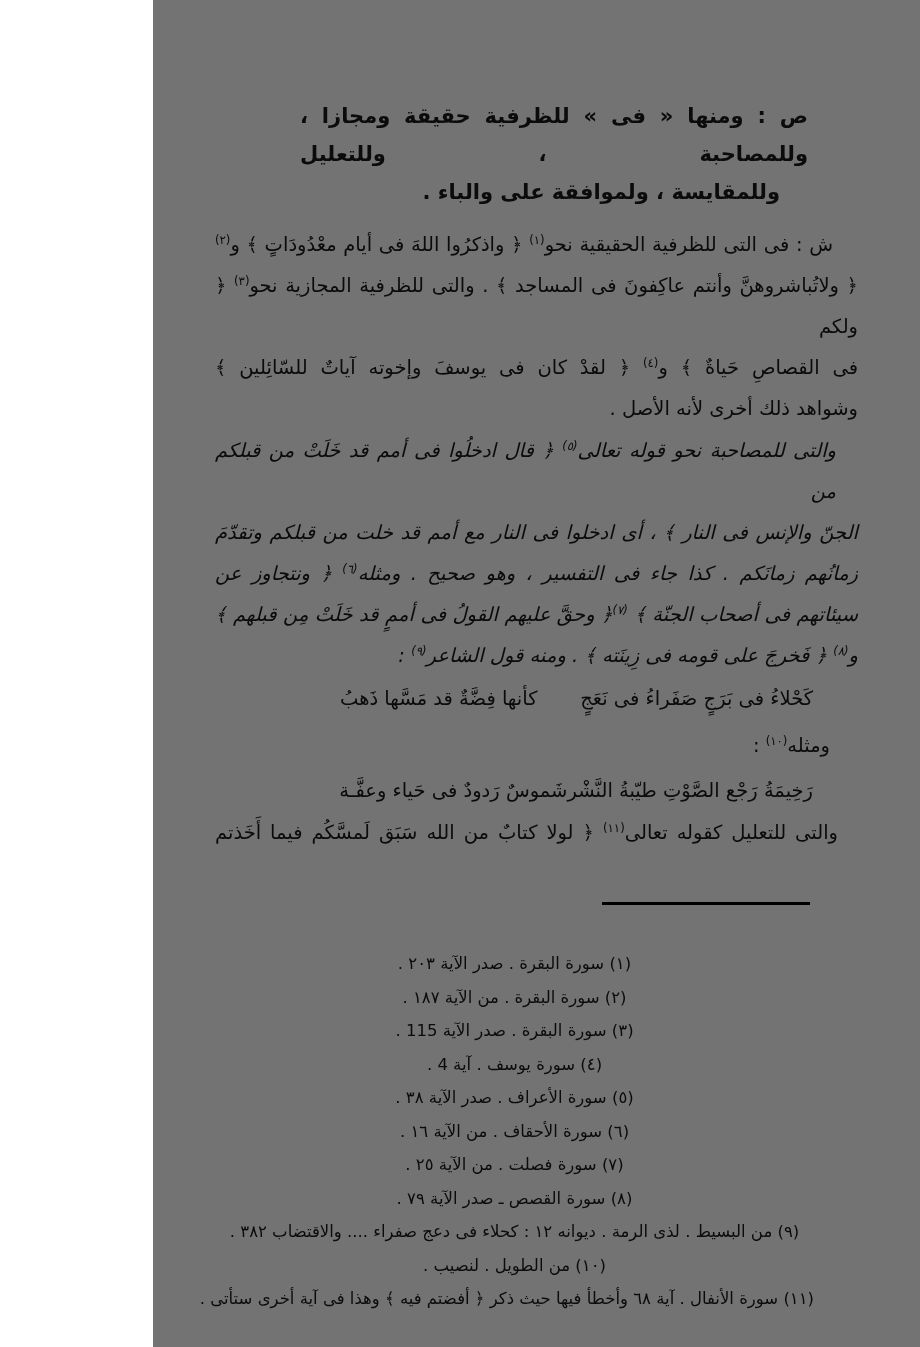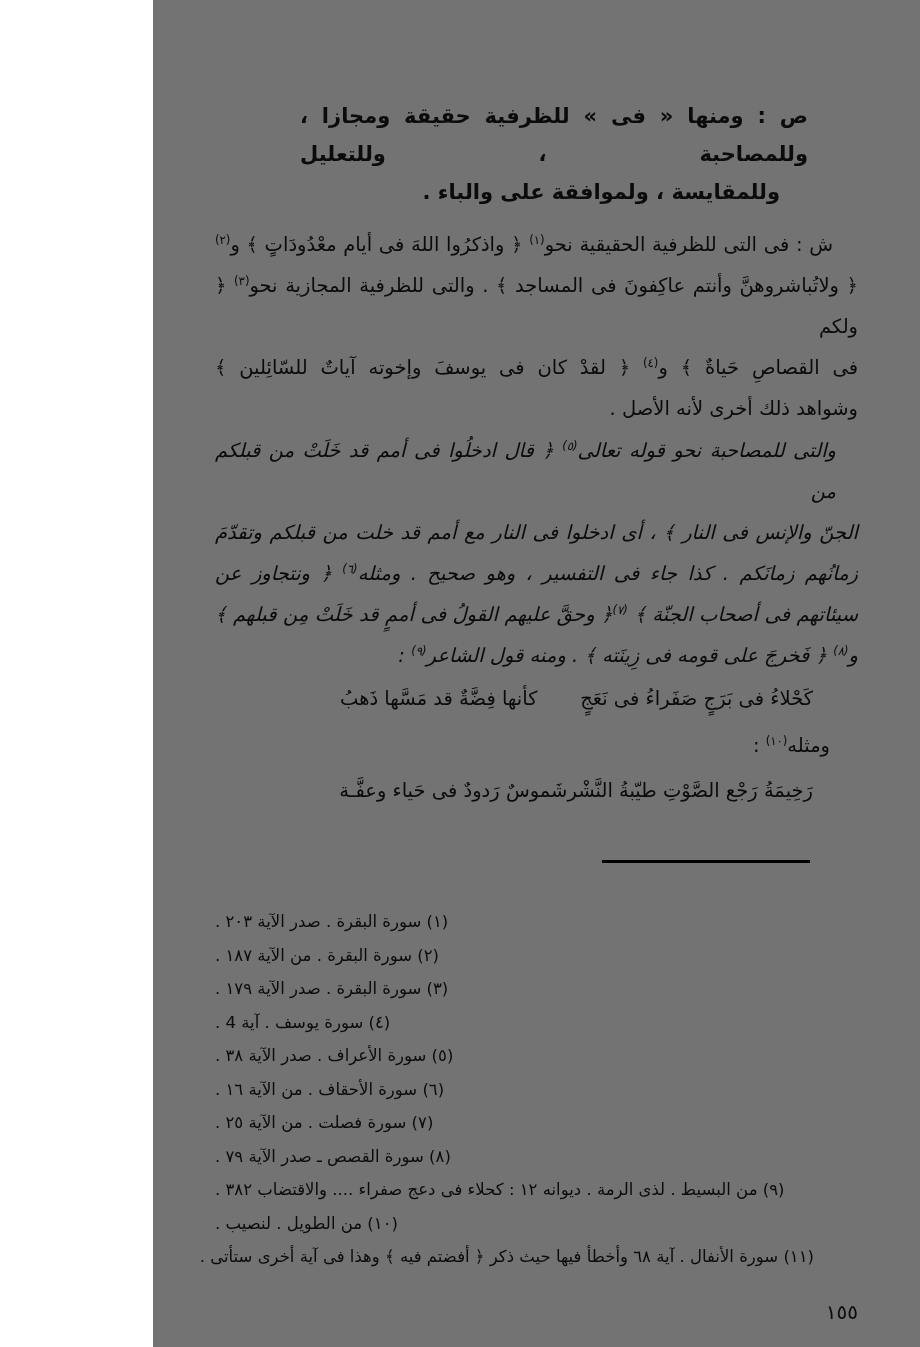--- a/index.html
+++ b/index.html
@@ -101,21 +101,21 @@
     height: 3px;
     background: #000;
   }
   .footnotes {
     margin-top: 42px;
     font-size: 16.5px;
     line-height: 33.5px;
     padding-right: 44px;
   }
   .fn-line {
-    text-align: left;
+    text-align: center;
     white-space: nowrap;
   }
   
   .page-number {
     margin-top: 26px;
     text-align: right;
     font-size: 20px;
     letter-spacing: 1px;
   }
 </style>
@@ -149,27 +149,28 @@
     <span class="hemistich">كأنها فِضَّةٌ قد مَسَّها ذَهبُ</span>
   </div>
 
   <div class="mithluhu">ومثله<sup class="fnref">(١٠)</sup> :</div>
 
   <div class="verse v2">
     <span class="hemistich">رَخِيمَةُ رَجْع الصَّوْتِ طيّبةُ النَّشْر</span>
     <span class="hemistich">شَموسٌ رَدودٌ فى حَياء وعفَّـة</span>
   </div>
 
+  <div class="p3">والتى للتعليل كقوله تعالى<sup class="fnref">(١١)</sup> ﴿ لولا كتابٌ من الله سَبَق لَمسَّكُم فيما أَخَذتم</div>
 
   <div class="fn-divider"></div>
 
   <div class="footnotes">
     <div class="fn-line">(١) سورة البقرة . صدر الآية ٢٠٣ .</div>
     <div class="fn-line">(٢) سورة البقرة . من الآية ١٨٧ .</div>
-    <div class="fn-line">(٣) سورة البقرة . صدر الآية ١٧٩ .</div>
+    <div class="fn-line">(٣) سورة البقرة . صدر الآية 115 .</div>
     <div class="fn-line">(٤) سورة يوسف . آية 4 .</div>
     <div class="fn-line">(٥) سورة الأعراف . صدر الآية ٣٨ .</div>
     <div class="fn-line">(٦) سورة الأحقاف . من الآية ١٦ .</div>
     <div class="fn-line">(٧) سورة فصلت . من الآية ٢٥ .</div>
     <div class="fn-line">(٨) سورة القصص ـ صدر الآية ٧٩ .</div>
     <div class="fn-line">(٩) من البسيط . لذى الرمة . ديوانه ١٢ : كحلاء فى دعج صفراء .... والاقتضاب ٣٨٢ .</div>
     <div class="fn-line">(١٠) من الطويل .  لنصيب .</div>
     <div class="fn-line">(١١) سورة الأنفال . آية ٦٨ وأخطأ فيها حيث ذكر ﴿ أفضتم فيه ﴾ وهذا فى آية أخرى ستأتى .</div>
   </div>
 

